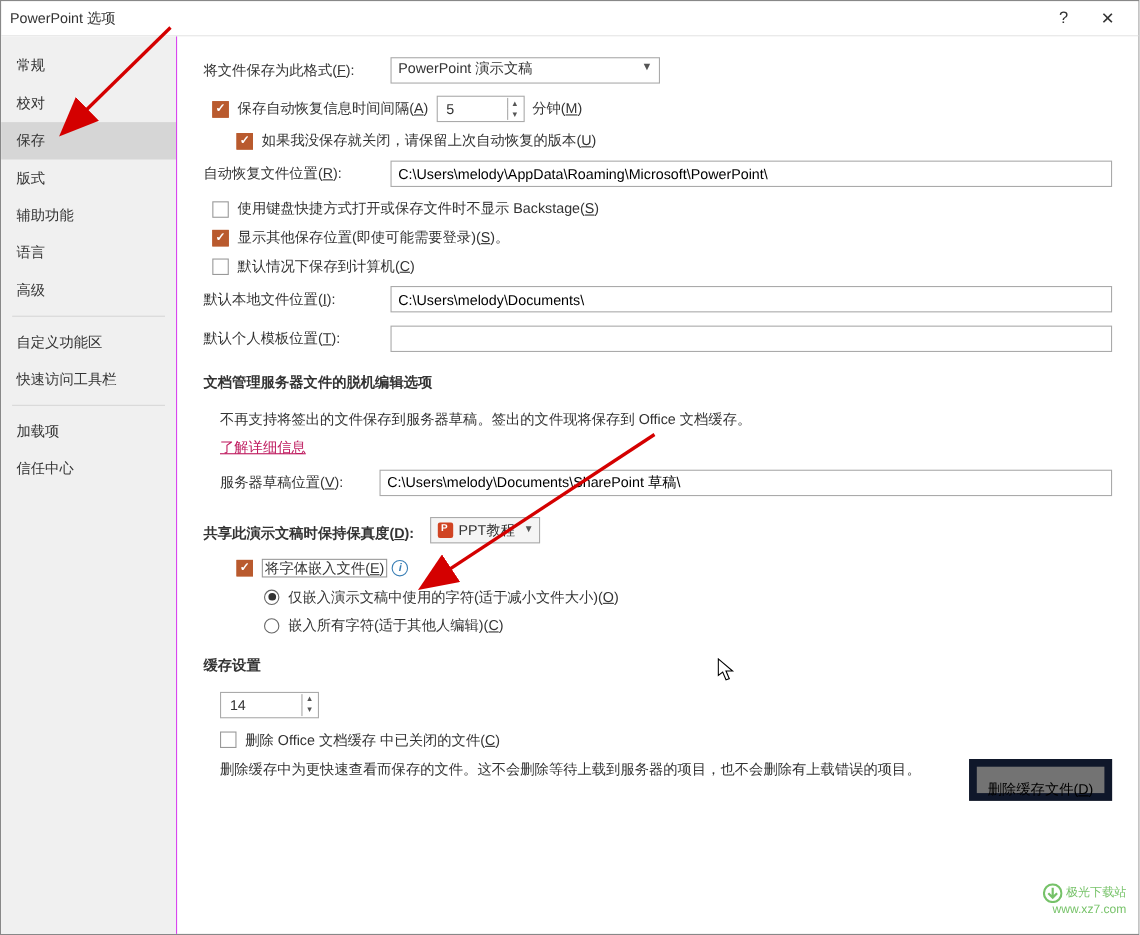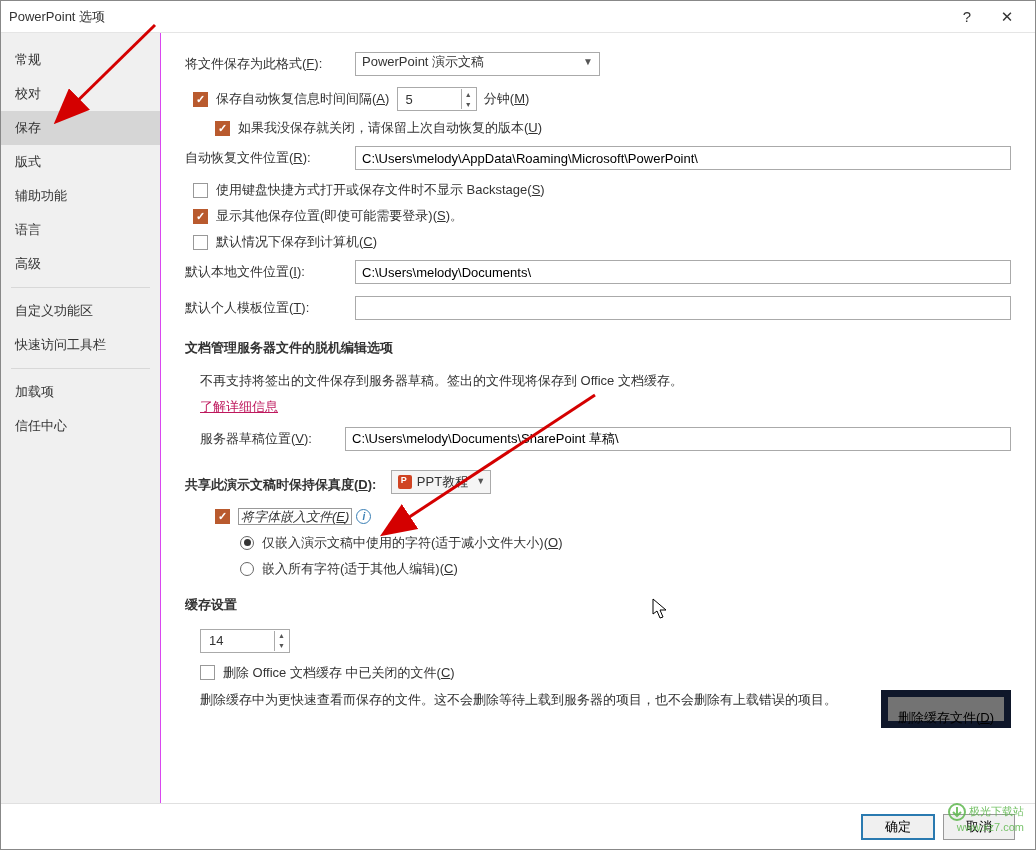--- a/index.html
+++ b/index.html
@@ -37,21 +37,21 @@
 .info-icon { display: inline-flex; width: 15px; height: 15px; border: 1px solid #3a7fb5; border-radius: 50%; align-items: center; justify-content: center; color: #3a7fb5; font-size: 10px; font-weight: bold; margin-left: 4px; font-style: italic; }
 .preset-select { border: 1px solid #aaa; height: 24px; padding: 0 22px 0 6px; display: inline-flex; align-items: center; position: relative; cursor: pointer; background: #f5f5f5; }
 .preset-select .caret { position: absolute; right: 5px; top: 5px; font-size: 9px; color: #555; }
 .ppt-icon { width: 14px; height: 14px; background: #d04423; margin-right: 5px; display: inline-block; border-radius: 2px; position: relative; }
 .ppt-icon::after { content: "P"; color: #fff; font-size: 9px; font-weight: bold; position: absolute; left: 3px; top: 0; }
 .footer { height: 46px; border-top: 1px solid #e0e0e0; display: flex; align-items: center; justify-content: flex-end; padding-right: 20px; gap: 8px; }
 .btn-std { border: 1px solid #999; background: #f0f0f0; height: 26px; padding: 0 22px; cursor: pointer; font-size: 13px; }
 .btn-std.primary { border: 2px solid #2a7ab0; }
 .delcache-btn { border: 7px solid #0f172a; background: #737373; height: 24px; padding: 12px 10px; cursor: pointer; font-size: 13px; }
 .note { margin: 10px 0 6px 20px; line-height: 1.6; }
-.boxed { border: 1px solid #999; padding: 0 2px; font-style: italic; }
+.boxed { border: 1px solid #999; padding: 0 2px; }
 .arrow-annot { position: absolute; pointer-events: none; }
 .cursor-icon { position: absolute; pointer-events: none; }
 .watermark { position: absolute; right: 12px; bottom: 16px; font-size: 11px; color: #5fb84f; text-align: right; line-height: 1.2; opacity: 0.85; pointer-events:none;}
 .watermark svg { vertical-align: middle; }
 </style>
 </head>
 <body>
 
 <div class="dialog">
   <div class="titlebar">
@@ -184,24 +184,20 @@
       </div>
 
       <div style="display:flex; align-items:flex-start; margin-left:15px; gap:14px;">
         <div style="flex:1; line-height:1.6">删除缓存中为更快速查看而保存的文件。这不会删除等待上载到服务器的项目，也不会删除有上载错误的项目。</div>
         <button class="delcache-btn"><span>删除缓存文件(</span><span class="underline">D</span><span>)</span></button>
       </div>
 
     </div>
   </div>
 
-  <div class="footer">
-    <button class="btn-std primary">确定</button>
-    <button class="btn-std">取消</button>
-  </div>
 </div>
 
 <svg class="arrow-annot" style="left:0;top:0" width="1036" height="850">
   <defs>
     <marker id="ah" markerWidth="12" markerHeight="10" refX="10" refY="5" orient="auto">
       <polygon points="0,0 12,5 0,10" fill="#d40000"></polygon>
     </marker>
   </defs>
   <line x1="155" y1="25" x2="58" y2="120" stroke="#d40000" stroke-width="3" marker-end="url(#ah)"></line>
   <line x1="595" y1="395" x2="385" y2="533" stroke="#d40000" stroke-width="3" marker-end="url(#ah)"></line>

